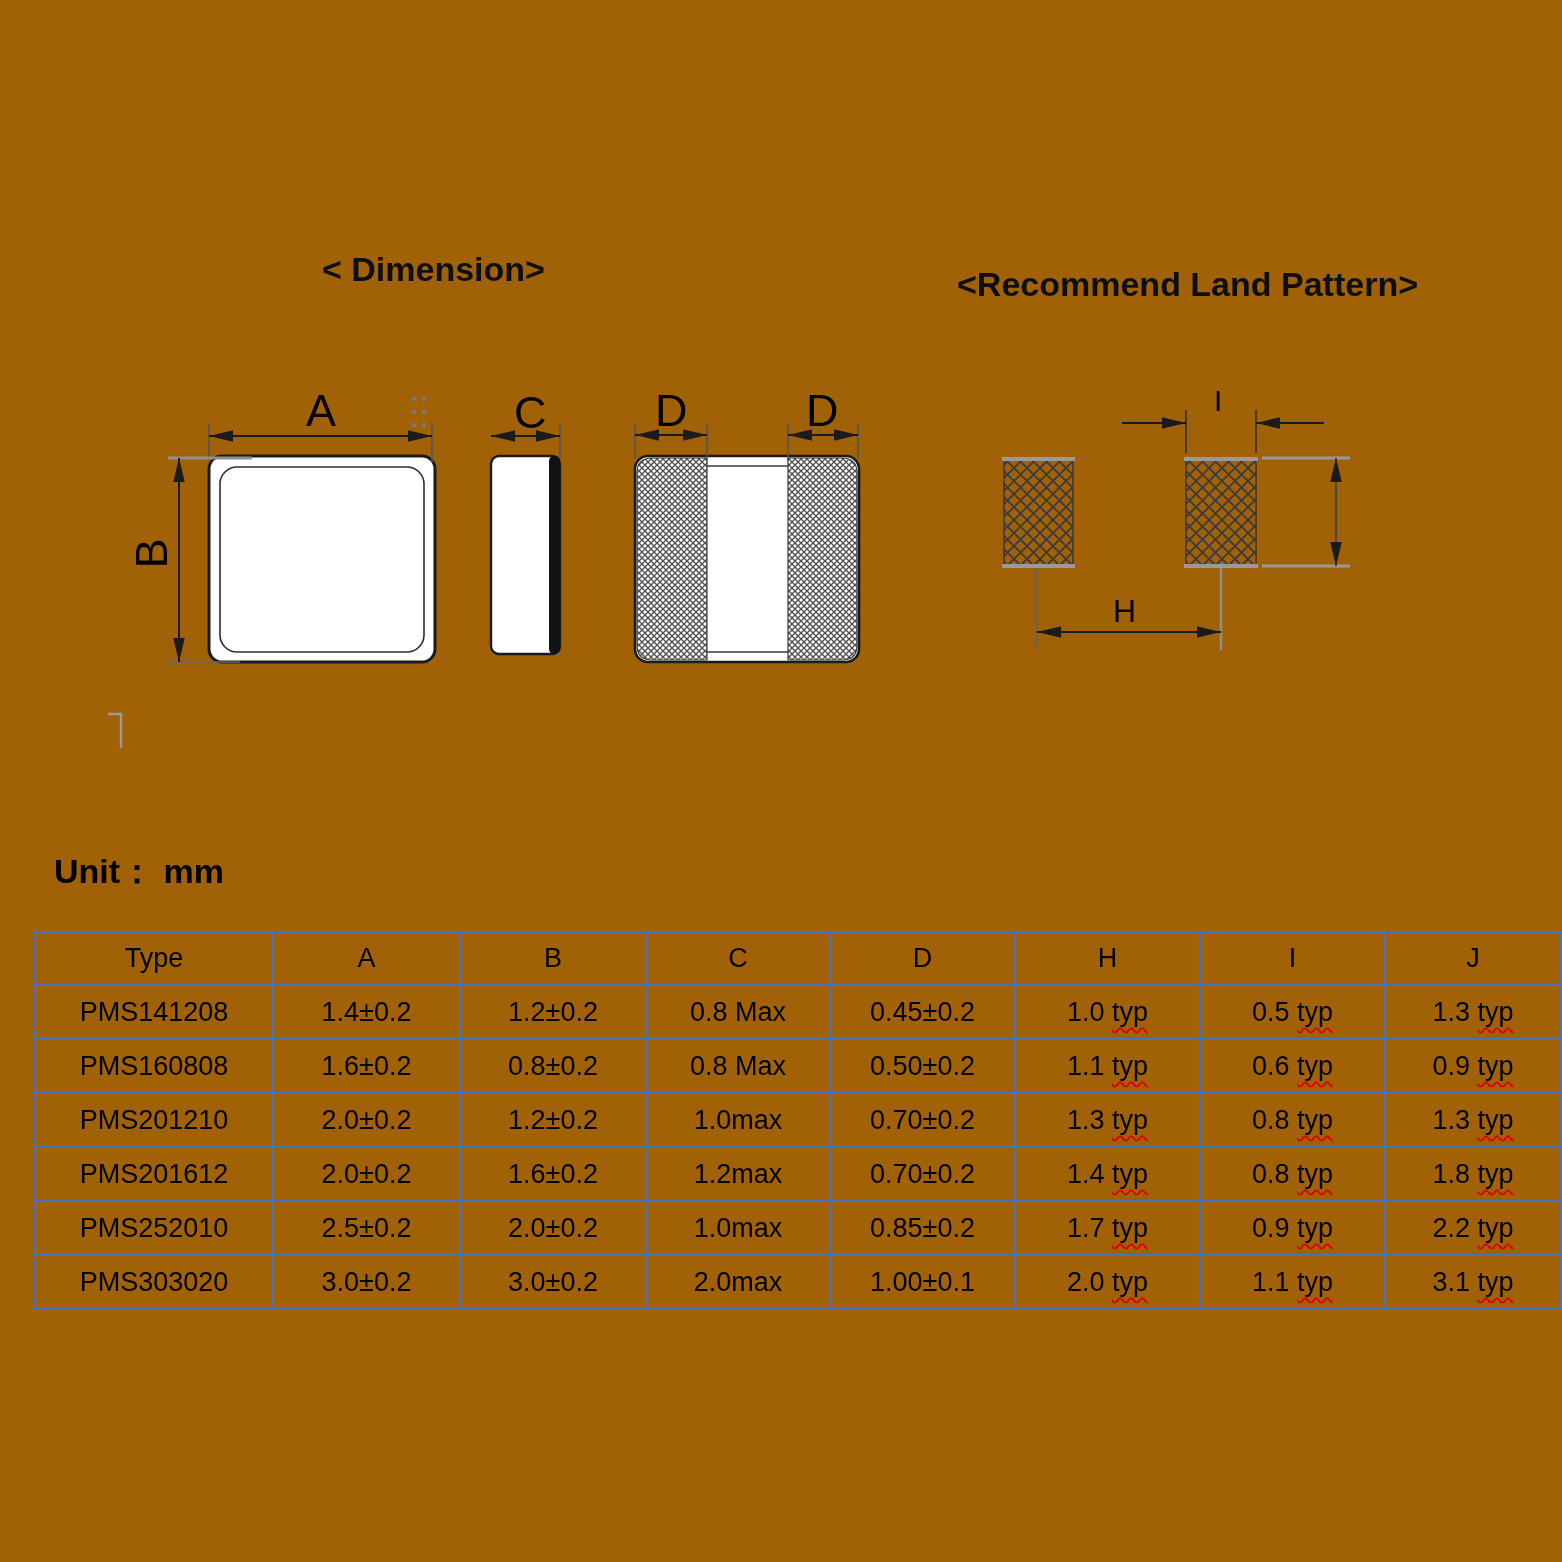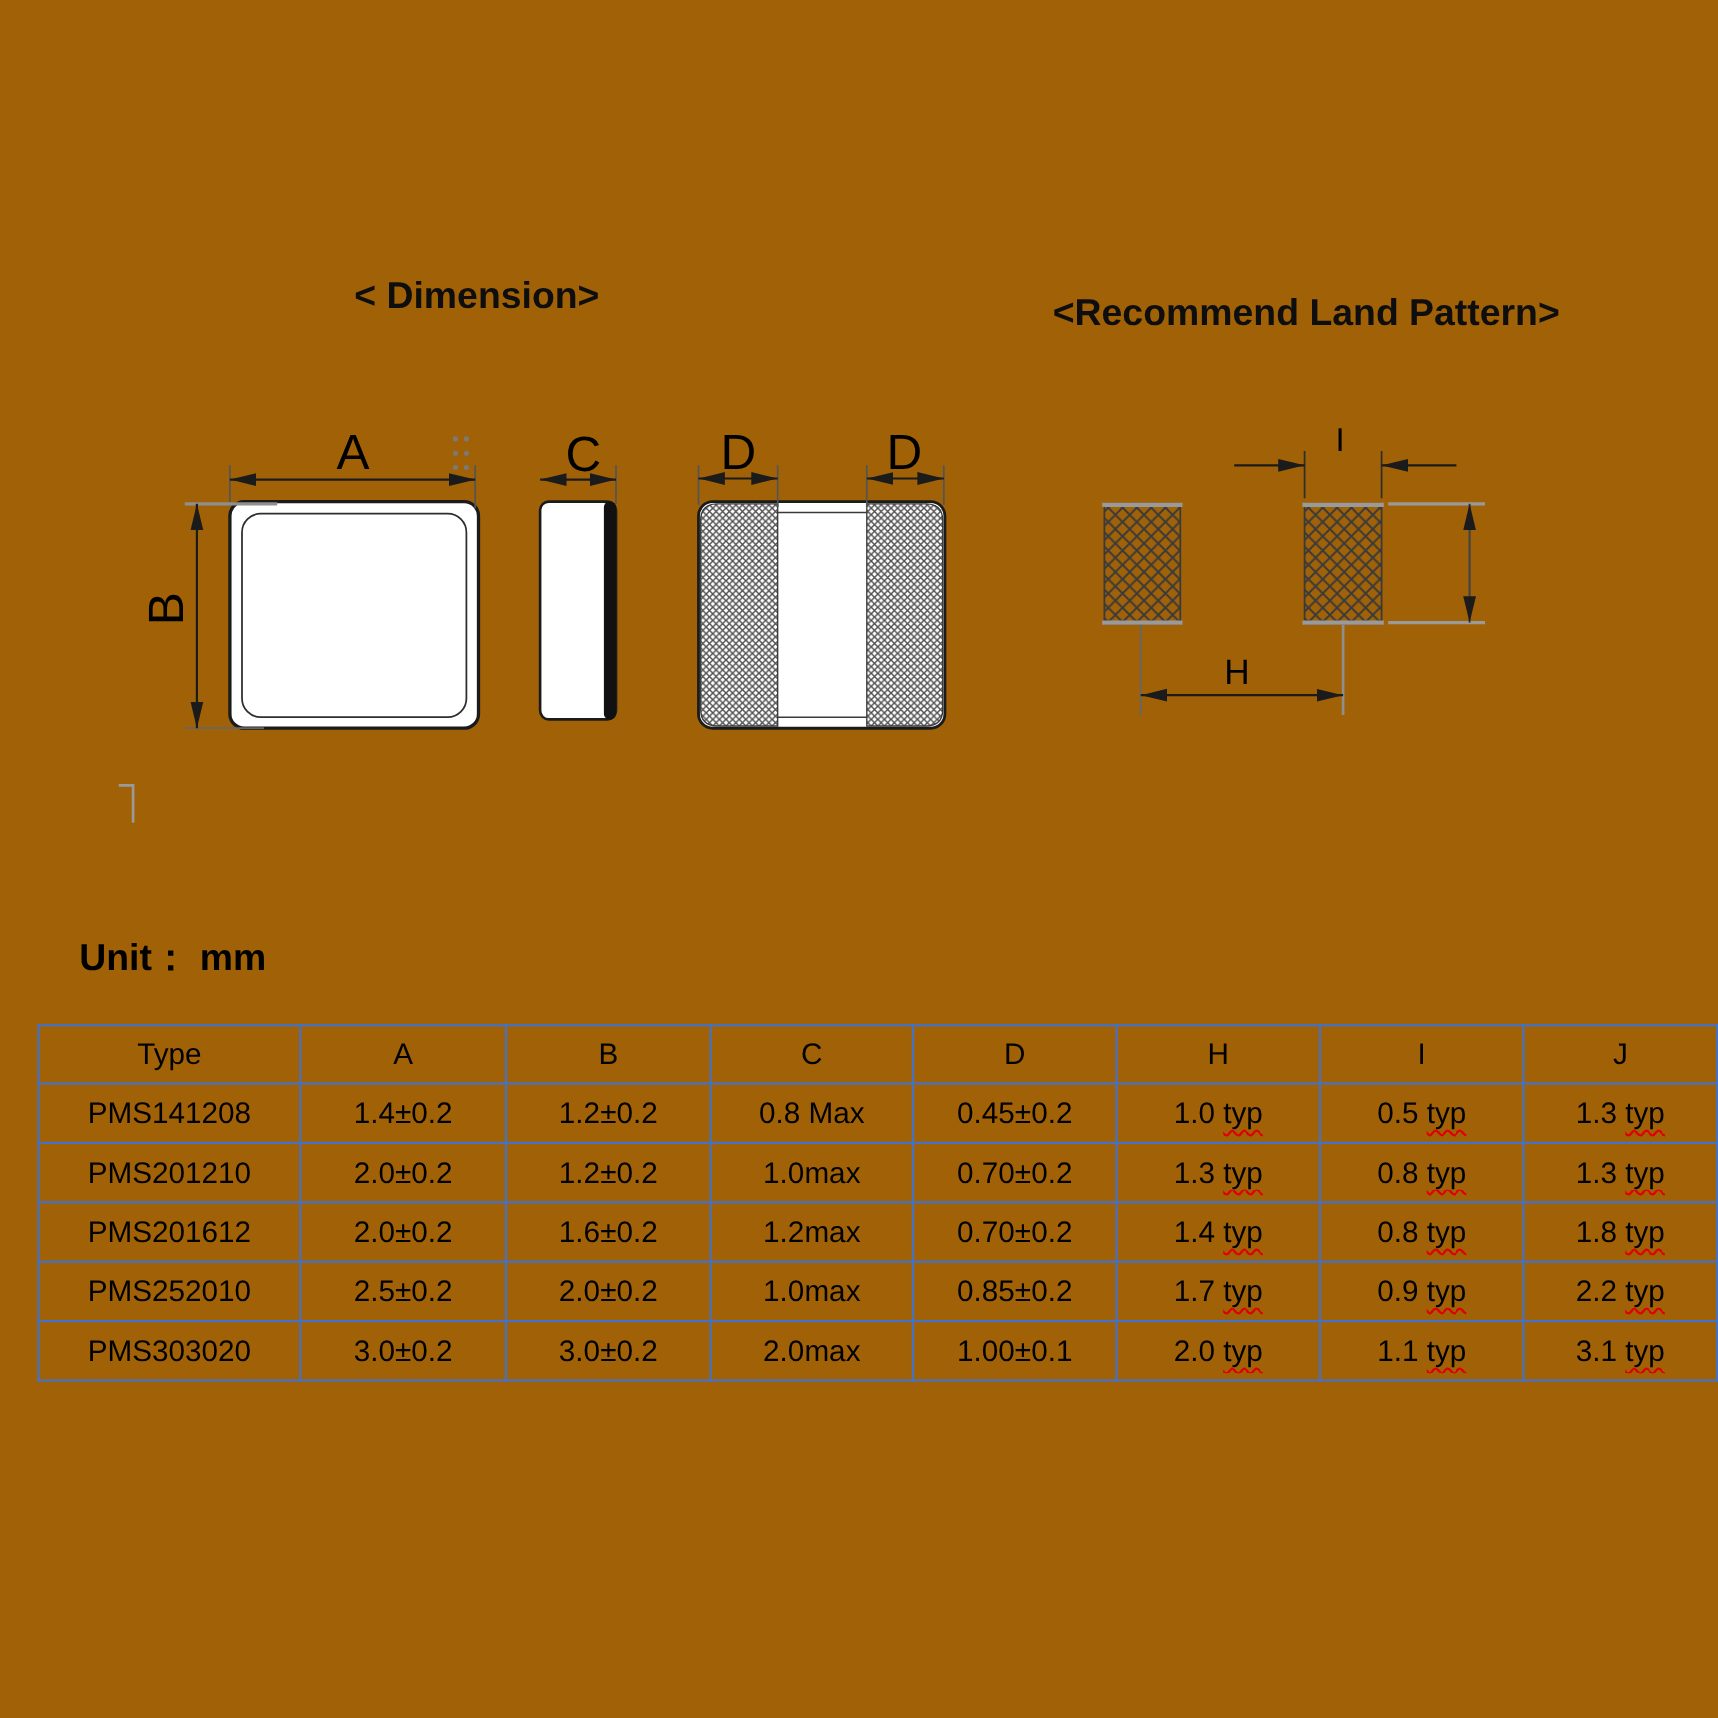--- a/index.html
+++ b/index.html
@@ -122,21 +122,21 @@
 
   <span class="lbl dim-letter" style="left:306px;top:388px;">A</span>
   <span class="lbl dim-letter rot" style="left:136px;top:531px;">B</span>
   <span class="lbl dim-letter" style="left:514px;top:390px;">C</span>
   <span class="lbl dim-letter" style="left:655px;top:388px;">D</span>
   <span class="lbl dim-letter" style="left:806px;top:388px;">D</span>
 
   <span class="lbl" style="left:1214px;top:386px;font-size:30px;">I</span>
   <span class="lbl" style="left:1113px;top:595px;font-size:32px;">H</span>
 
-  <span class="lbl unit" style="left:72px;top:854px;">Unit： mm</span>
+  <span class="lbl unit" style="left:54px;top:854px;">Unit： mm</span>
 
   <table id="spec-table">
     <colgroup>
       <col style="width:238px">
         <col style="width:187px">
         <col style="width:186px">
         <col style="width:184px">
       <col style="width:185px">
         <col style="width:185px">
         <col style="width:185px">
@@ -159,20 +159,30 @@
           <td>PMS141208</td>
           <td>1.4±0.2</td>
           <td>1.2±0.2</td>
           <td>0.8 Max</td>
           <td>0.45±0.2</td>
           <td><span>1.0 </span><span class="typ">typ</span></td>
           <td><span>0.5 </span><span class="typ">typ</span></td>
           <td><span>1.3 </span><span class="typ">typ</span></td>
         </tr>
         <tr>
+          <td>PMS160808</td>
+          <td>1.6±0.2</td>
+          <td>0.8±0.2</td>
+          <td>0.8 Max</td>
+          <td>0.50±0.2</td>
+          <td><span>1.1 </span><span class="typ">typ</span></td>
+          <td><span>0.6 </span><span class="typ">typ</span></td>
+          <td><span>0.9 </span><span class="typ">typ</span></td>
+        </tr>
+        <tr>
           <td>PMS201210</td>
           <td>2.0±0.2</td>
           <td>1.2±0.2</td>
           <td>1.0max</td>
           <td>0.70±0.2</td>
           <td><span>1.3 </span><span class="typ">typ</span></td>
           <td><span>0.8 </span><span class="typ">typ</span></td>
           <td><span>1.3 </span><span class="typ">typ</span></td>
         </tr>
         <tr>

